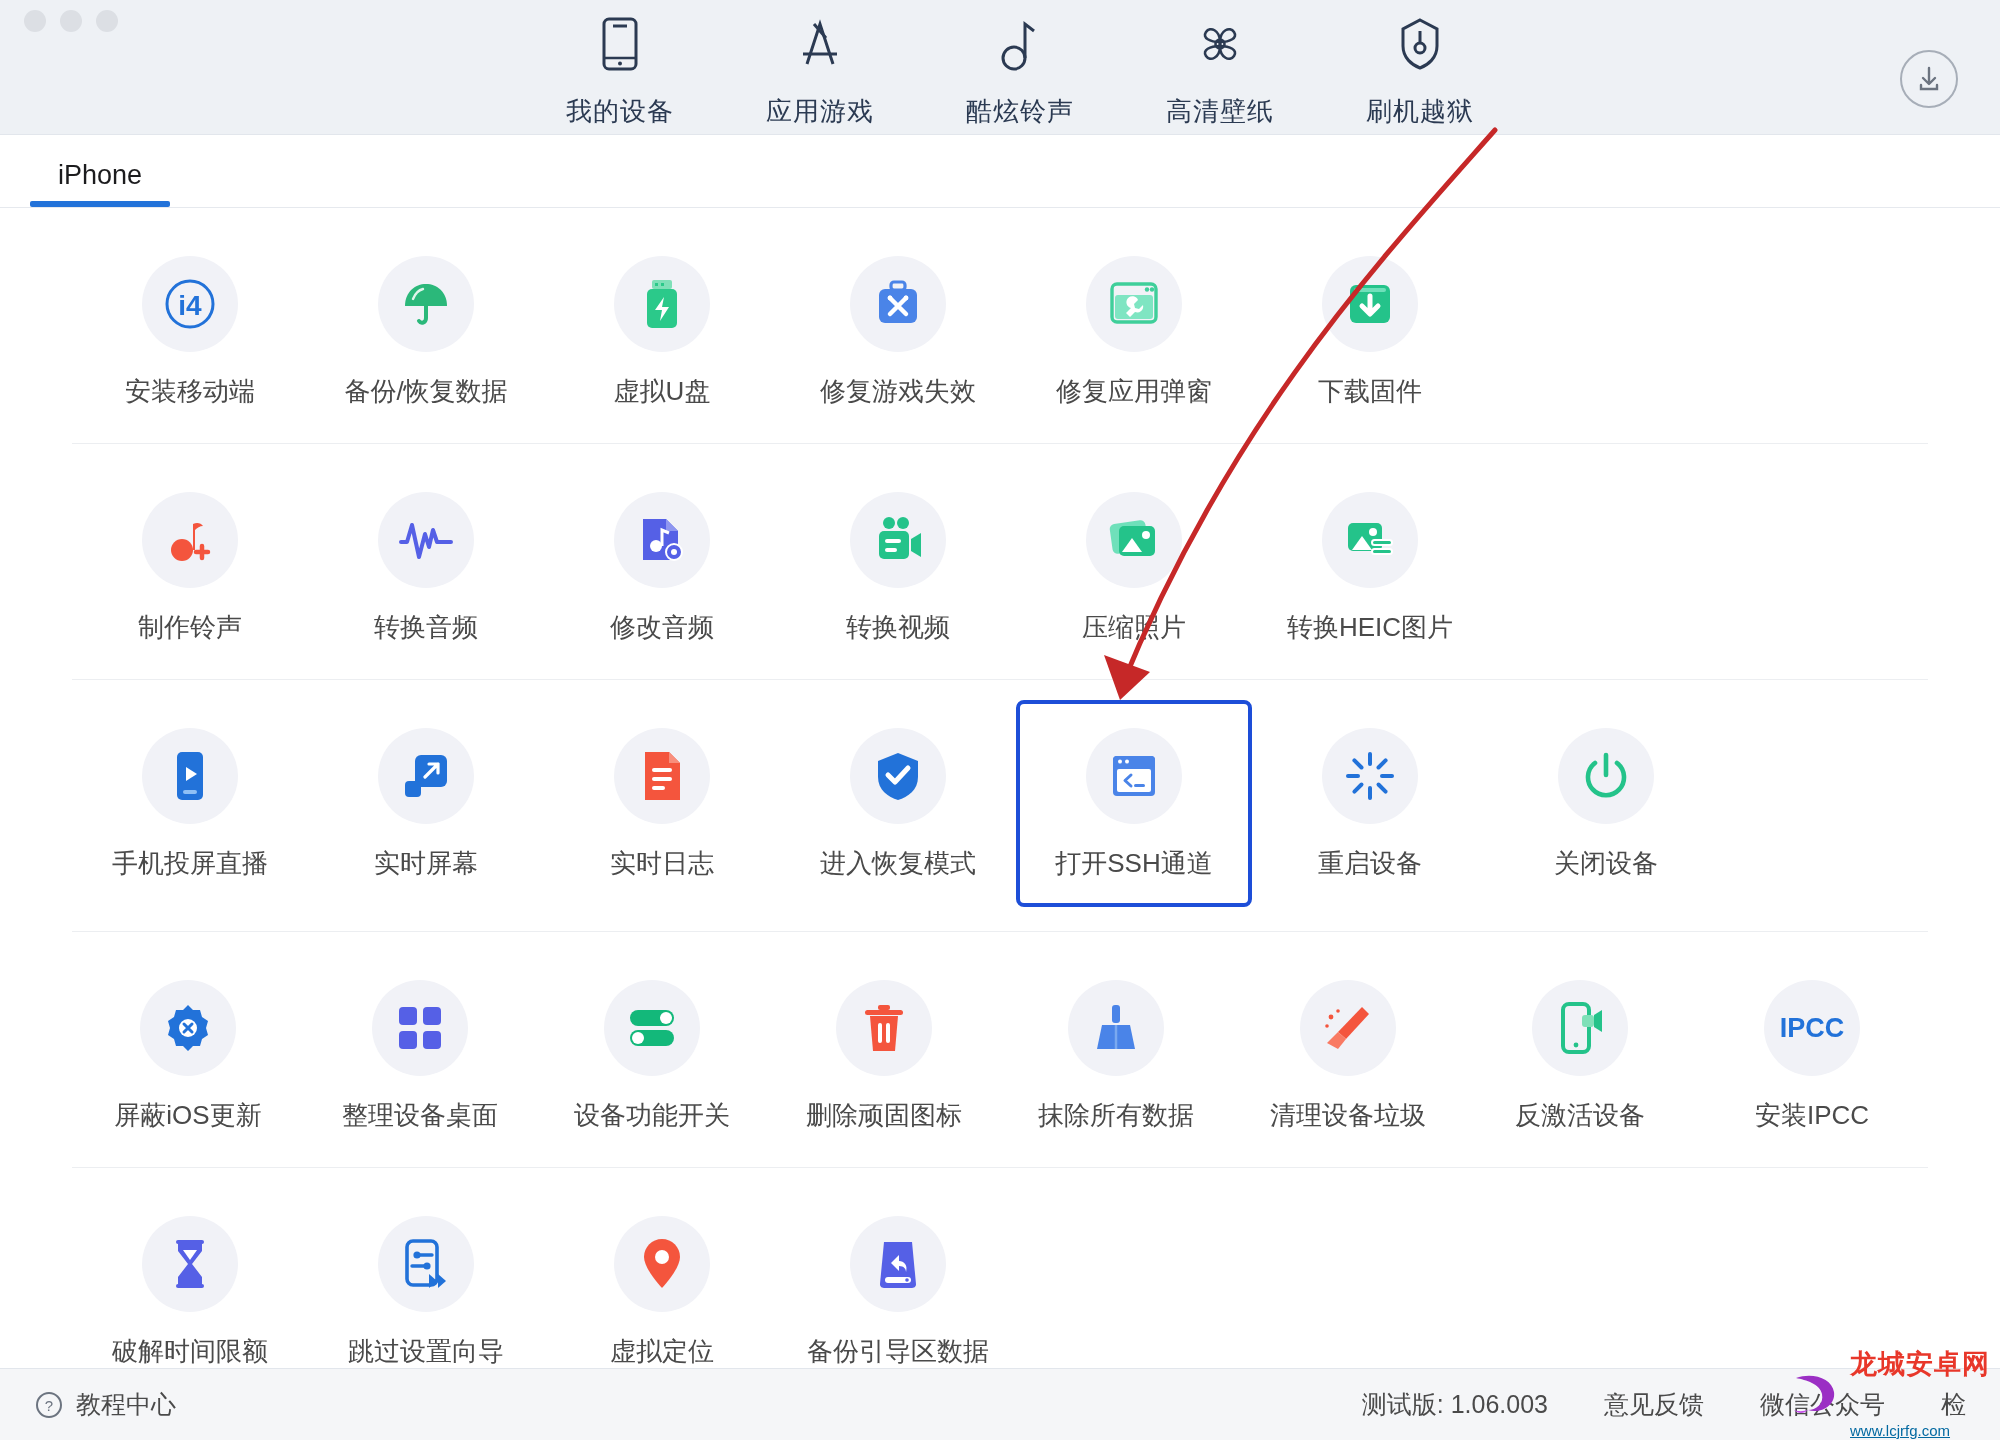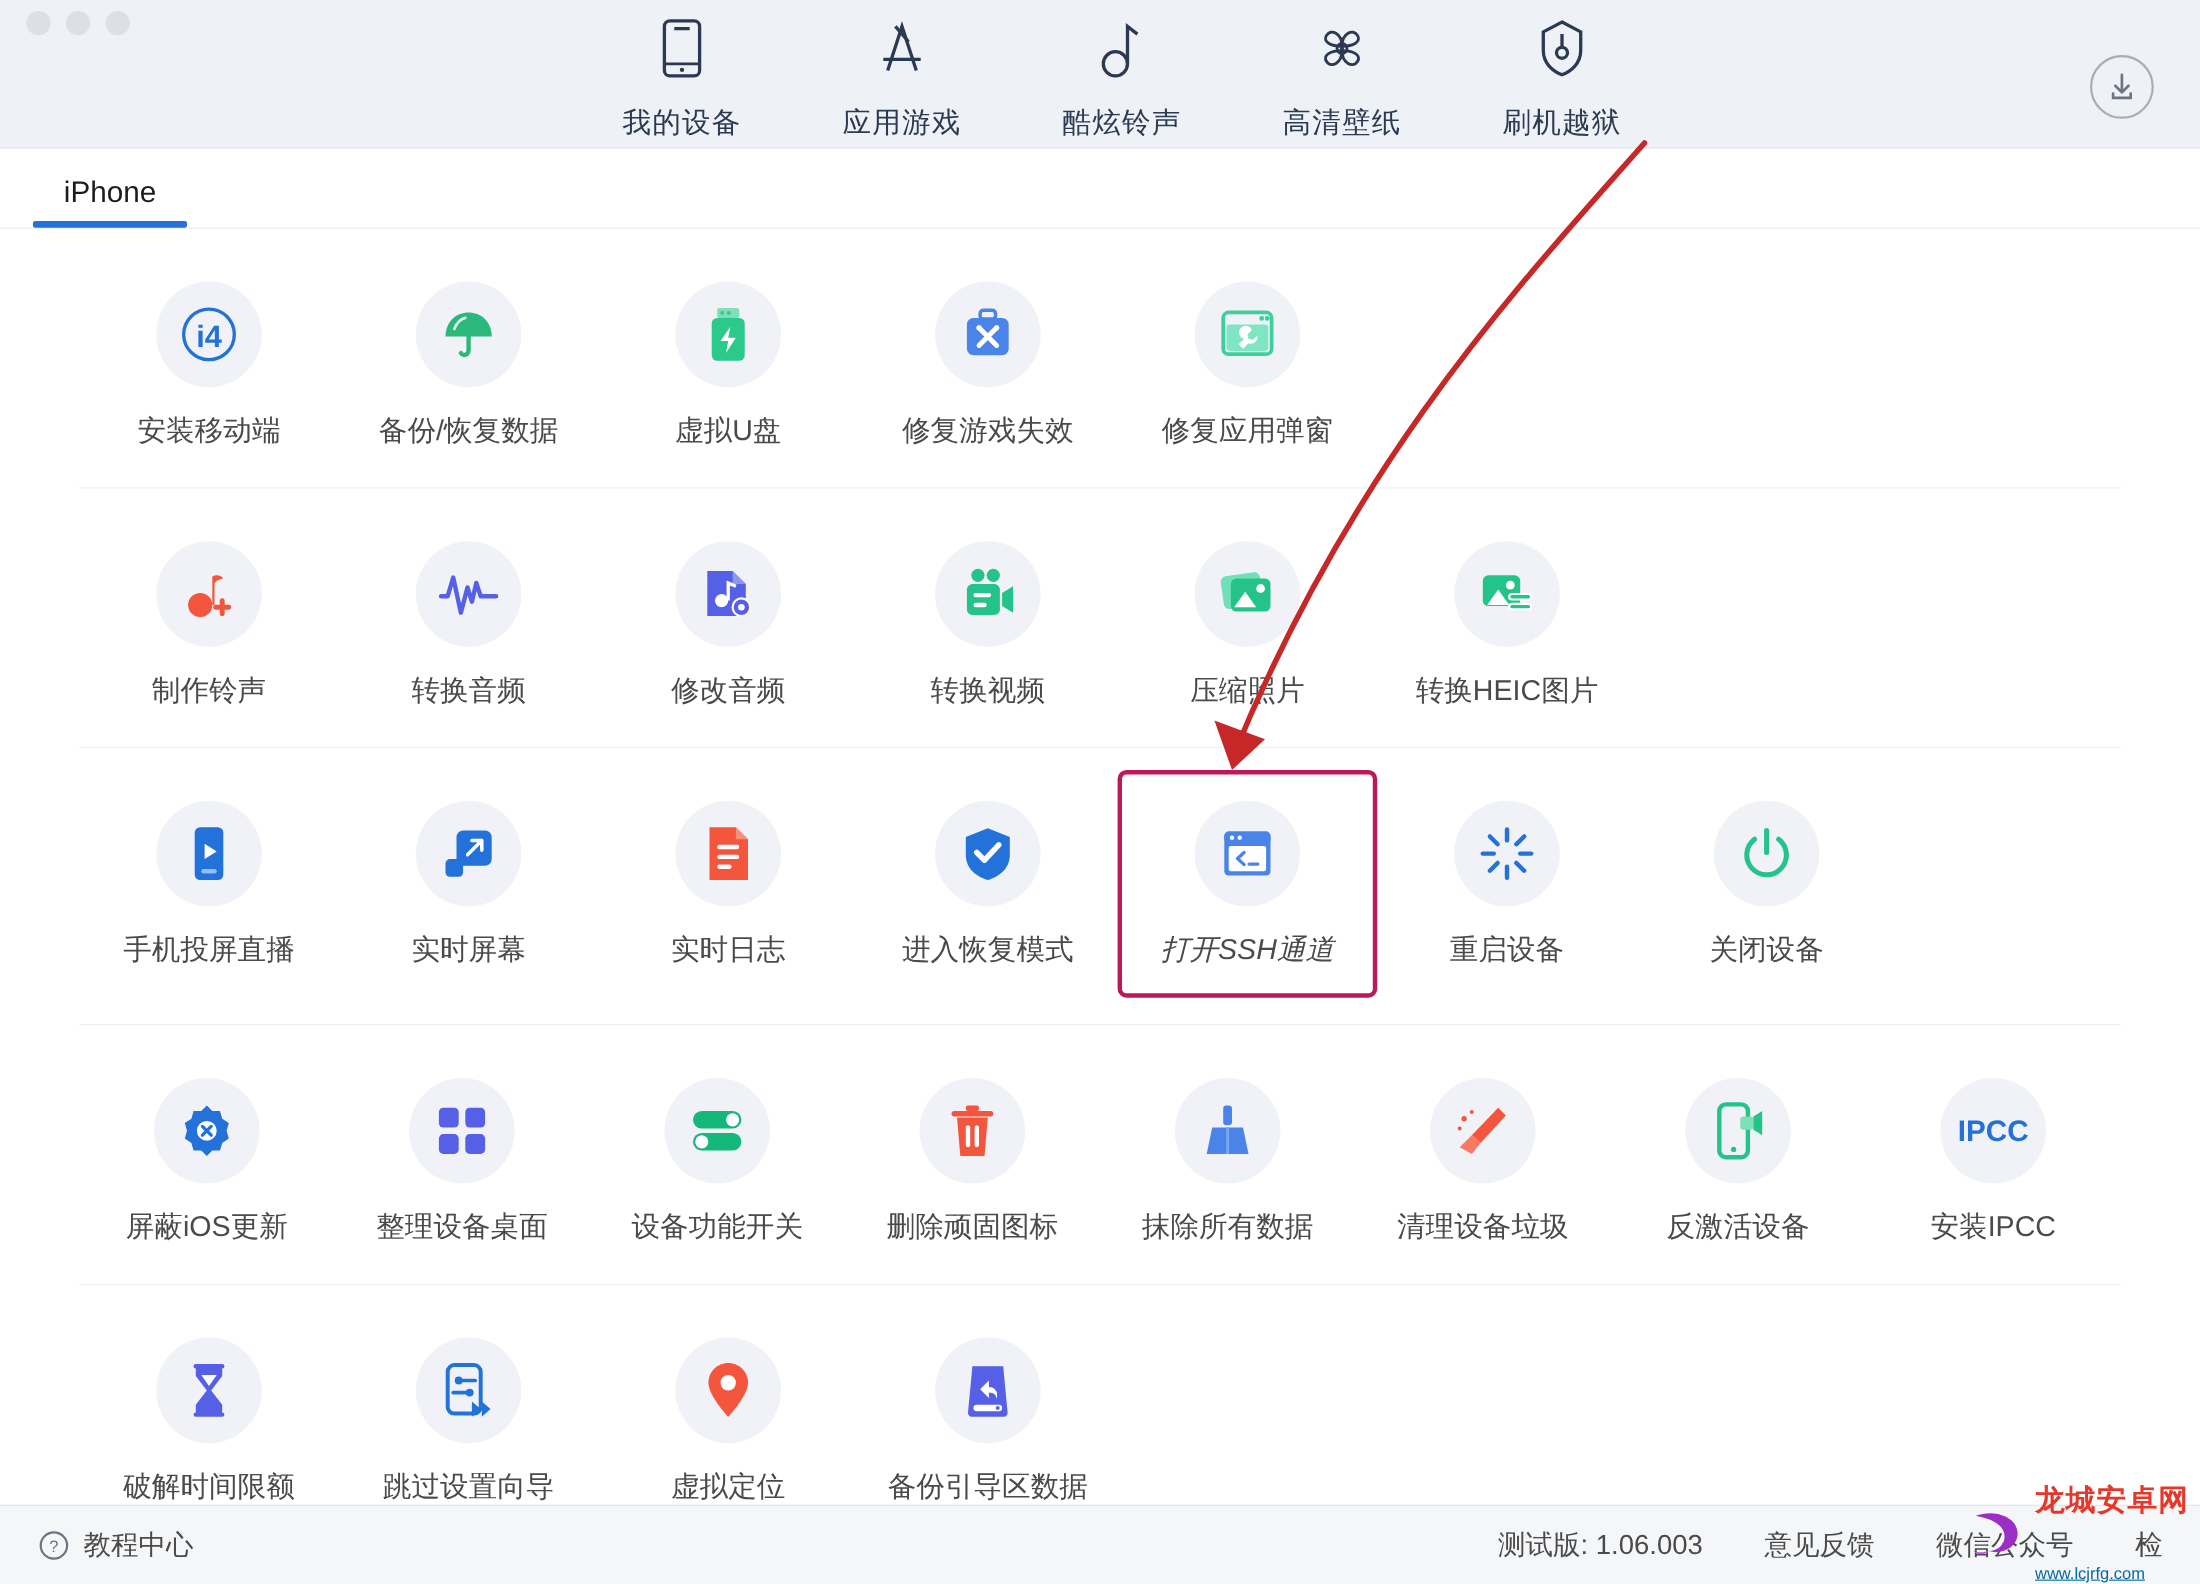--- a/index.html
+++ b/index.html
@@ -94,25 +94,24 @@
     background: #f1f2f7;
     display: flex; align-items: center; justify-content: center;
   }
   .cell-label {
     margin-top: 22px;
     font-size: 26px;
     color: #4a4a4a;
     white-space: nowrap;
   }
   .cell.highlight {
-    border: 4px solid #be185d;
+    border: 4px solid #1d4ed8;
     border-radius: 8px;
     padding: 24px 0 22px 0;
     margin-top: -14px;
-    font-style: italic;
   }
 
   
   .footer {
     position: absolute; left: 0; bottom: 0;
     width: 2000px; height: 72px;
     background: #f5f6f8;
     border-top: 1px solid #e2e6ec;
     display: flex; align-items: center;
     padding: 0 34px;
@@ -281,20 +280,30 @@
           <svg width="52" height="48" viewBox="0 0 52 48">
               <rect x="4" y="4" width="44" height="38" rx="5" fill="none" stroke="#3fcf9a" stroke-width="3.4"></rect>
               <rect x="7" y="15" width="38" height="24" rx="3" fill="#7fe5c2"></rect>
               <circle cx="39" cy="9.5" r="2.2" fill="#3fcf9a"></circle>
               <circle cx="44" cy="9.5" r="2.2" fill="#3fcf9a"></circle>
               <path d="M30 20 a6 6 0 1 0 -7 8 L18 33 l4 4 l5-5 a6 6 0 0 0 8-7 l-4 4 l-4-1 l-1-4 z" fill="#ffffff"></path>
             </svg>
         </div>
         <div class="cell-label">修复应用弹窗</div>
       </div>
+      <div class="cell">
+        <div class="bubble">
+          <svg width="50" height="50" viewBox="0 0 50 50">
+              <rect x="5" y="6" width="40" height="38" rx="6" fill="#24c38a"></rect>
+              <rect x="9" y="9" width="32" height="4" rx="2" fill="#6fe0ba"></rect>
+              <path d="M25 17 V33 M17 27 L25 35 L33 27" fill="none" stroke="#ffffff" stroke-width="5" stroke-linecap="round" stroke-linejoin="round"></path>
+            </svg>
+        </div>
+        <div class="cell-label">下载固件</div>
+      </div>
     </div>
 
     <div class="row">
       <div class="cell">
         <div class="bubble">
           <svg width="52" height="52" viewBox="0 0 52 52">
               <circle cx="18" cy="36" r="11" fill="#f4553d"></circle>
               <path d="M29 36 V10 C33 8 37 9 39 12 C36 12 33 14 31 16 V36" fill="#f4553d"></path>
               <path d="M38 32 V44 M32 38 H44" stroke="#f4553d" stroke-width="4.5" stroke-linecap="round"></path>
             </svg>

